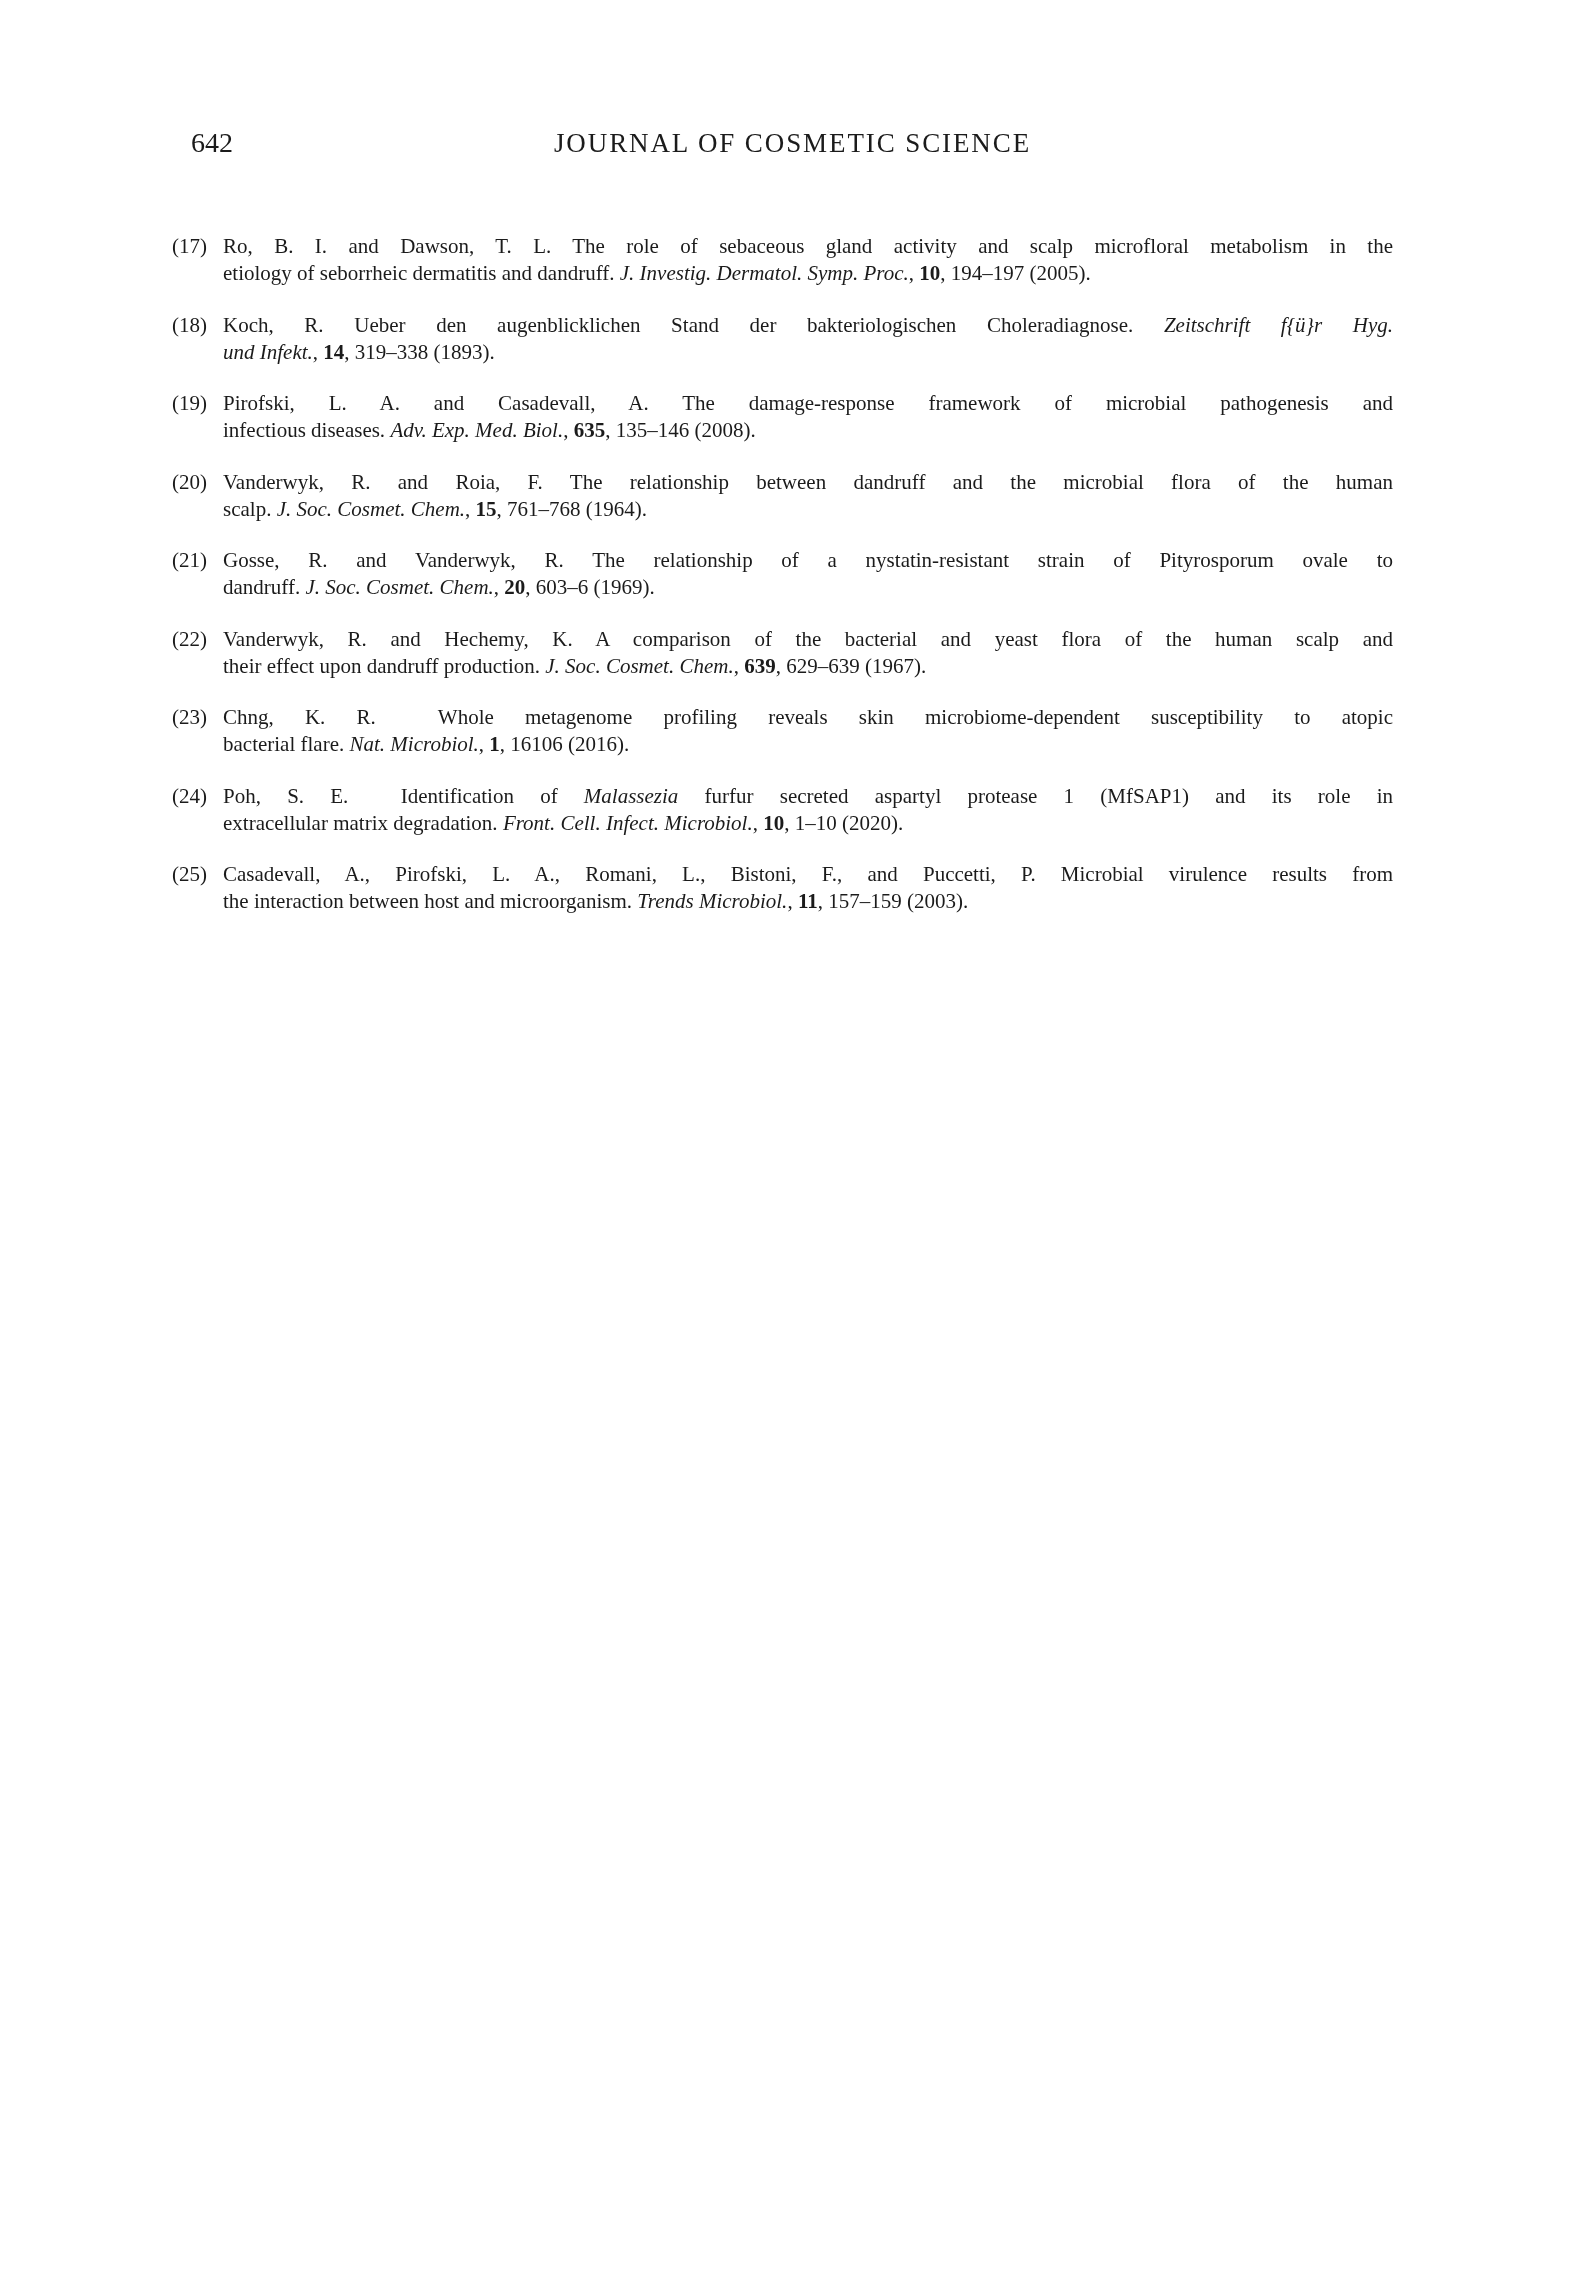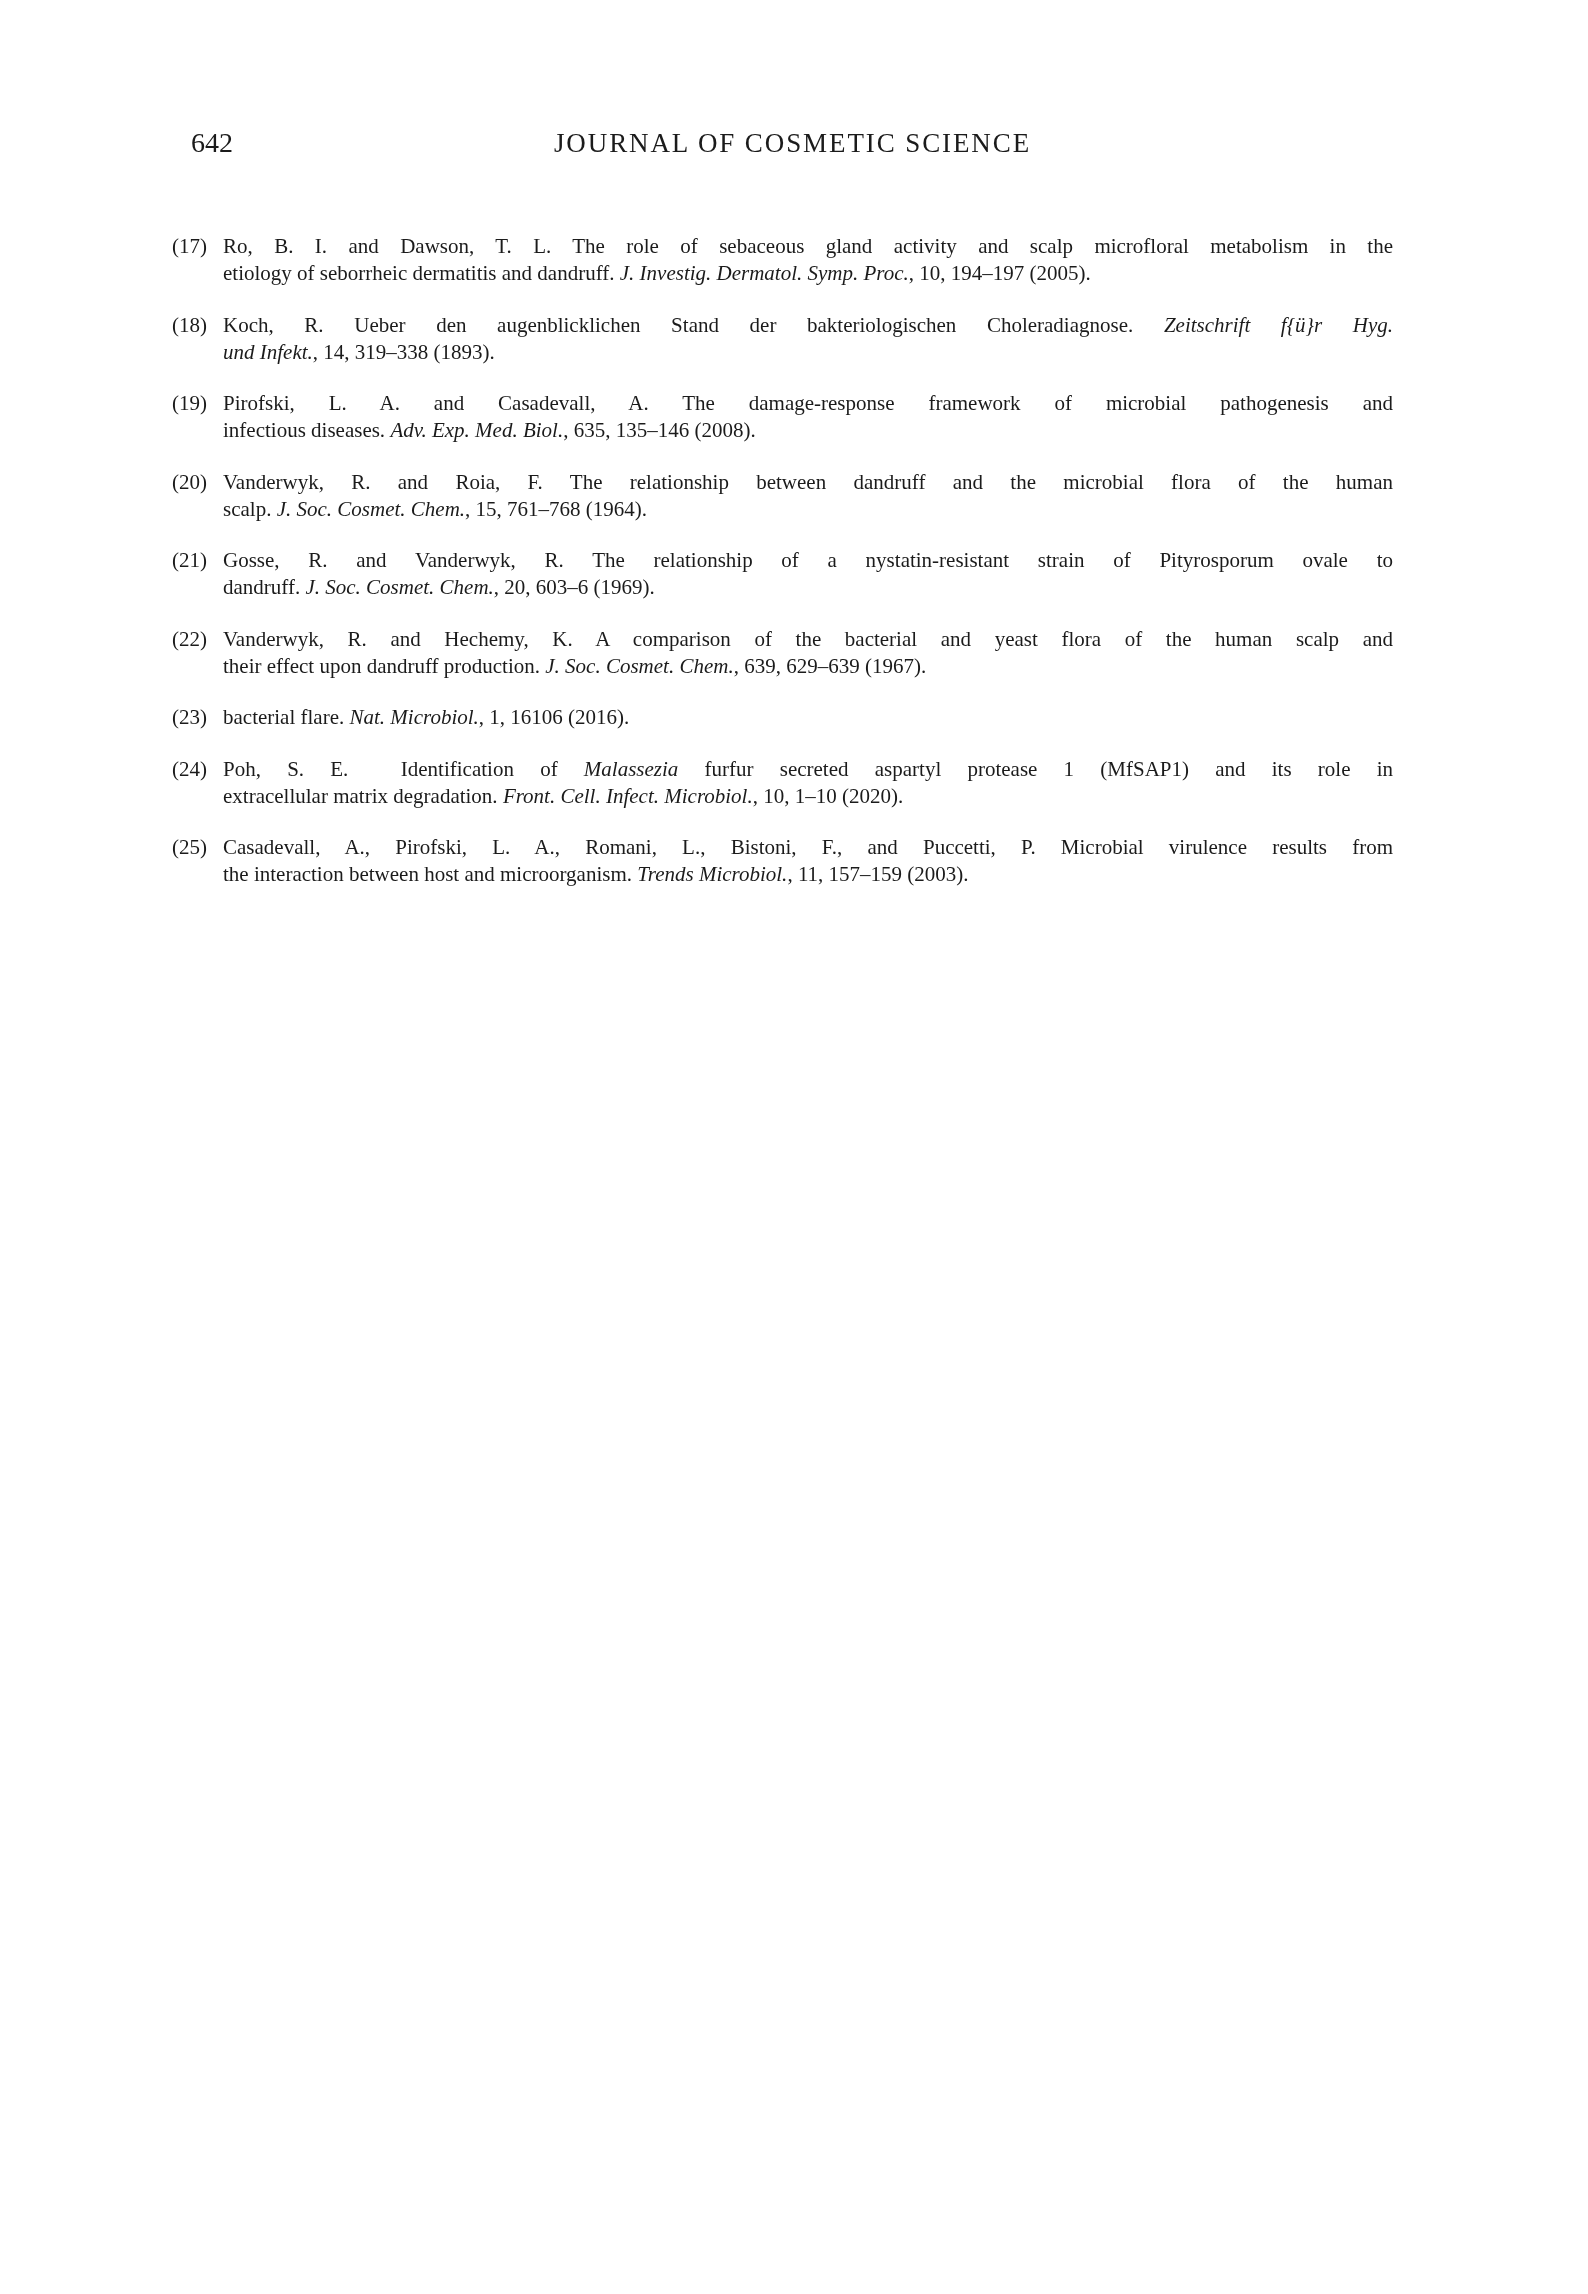--- a/index.html
+++ b/index.html
@@ -57,21 +57,21 @@
     line-height: 27px;
   }
   .ref-line {
     text-align: left;
   }
   .ref-line.full {
     text-align: justify;
     text-align-last: justify;
   }
   .seg-i { font-style: italic; text-align: right; }
-  .seg-b { font-weight: normal; text-align: center; }
+  .seg-b { font-weight: bold; text-align: center; }
 </style>
 </head>
 <body>
 
 <div class="page">
   <header class="page-header">
     <div class="page-number">642</div>
     <div class="journal-title">JOURNAL OF COSMETIC SCIENCE</div>
   </header>
 
@@ -114,20 +114,21 @@
       <div class="ref-item">
         <span class="ref-num">(22)</span>
         <div class="ref-body">
           <div class="ref-line full"><span class="seg-n">Vanderwyk, R. and Hechemy, K. A comparison of the bacterial and yeast flora of the human scalp and</span></div>
           <div class="ref-line"><span class="seg-n">their effect upon dandruff production. </span><span class="seg-i">J. Soc. Cosmet. Chem.</span><span class="seg-n">, </span><span class="seg-b">639</span><span class="seg-n">, 629–639 (1967).</span></div>
         </div>
       </div>
       <div class="ref-item">
         <span class="ref-num">(23)</span>
         <div class="ref-body">
+          <div class="ref-line full"><span class="seg-n">Chng, K. R.&nbsp; Whole metagenome profiling reveals skin microbiome-dependent susceptibility to atopic</span></div>
           <div class="ref-line"><span class="seg-n">bacterial flare. </span><span class="seg-i">Nat. Microbiol.</span><span class="seg-n">, </span><span class="seg-b">1</span><span class="seg-n">, 16106 (2016).</span></div>
         </div>
       </div>
       <div class="ref-item">
         <span class="ref-num">(24)</span>
         <div class="ref-body">
           <div class="ref-line full"><span class="seg-n">Poh, S. E.&nbsp; Identification of </span><span class="seg-i">Malassezia</span><span class="seg-n"> furfur secreted aspartyl protease 1 (MfSAP1) and its role in</span></div>
           <div class="ref-line"><span class="seg-n">extracellular matrix degradation. </span><span class="seg-i">Front. Cell. Infect. Microbiol.</span><span class="seg-n">, </span><span class="seg-b">10</span><span class="seg-n">, 1–10 (2020).</span></div>
         </div>
       </div>

